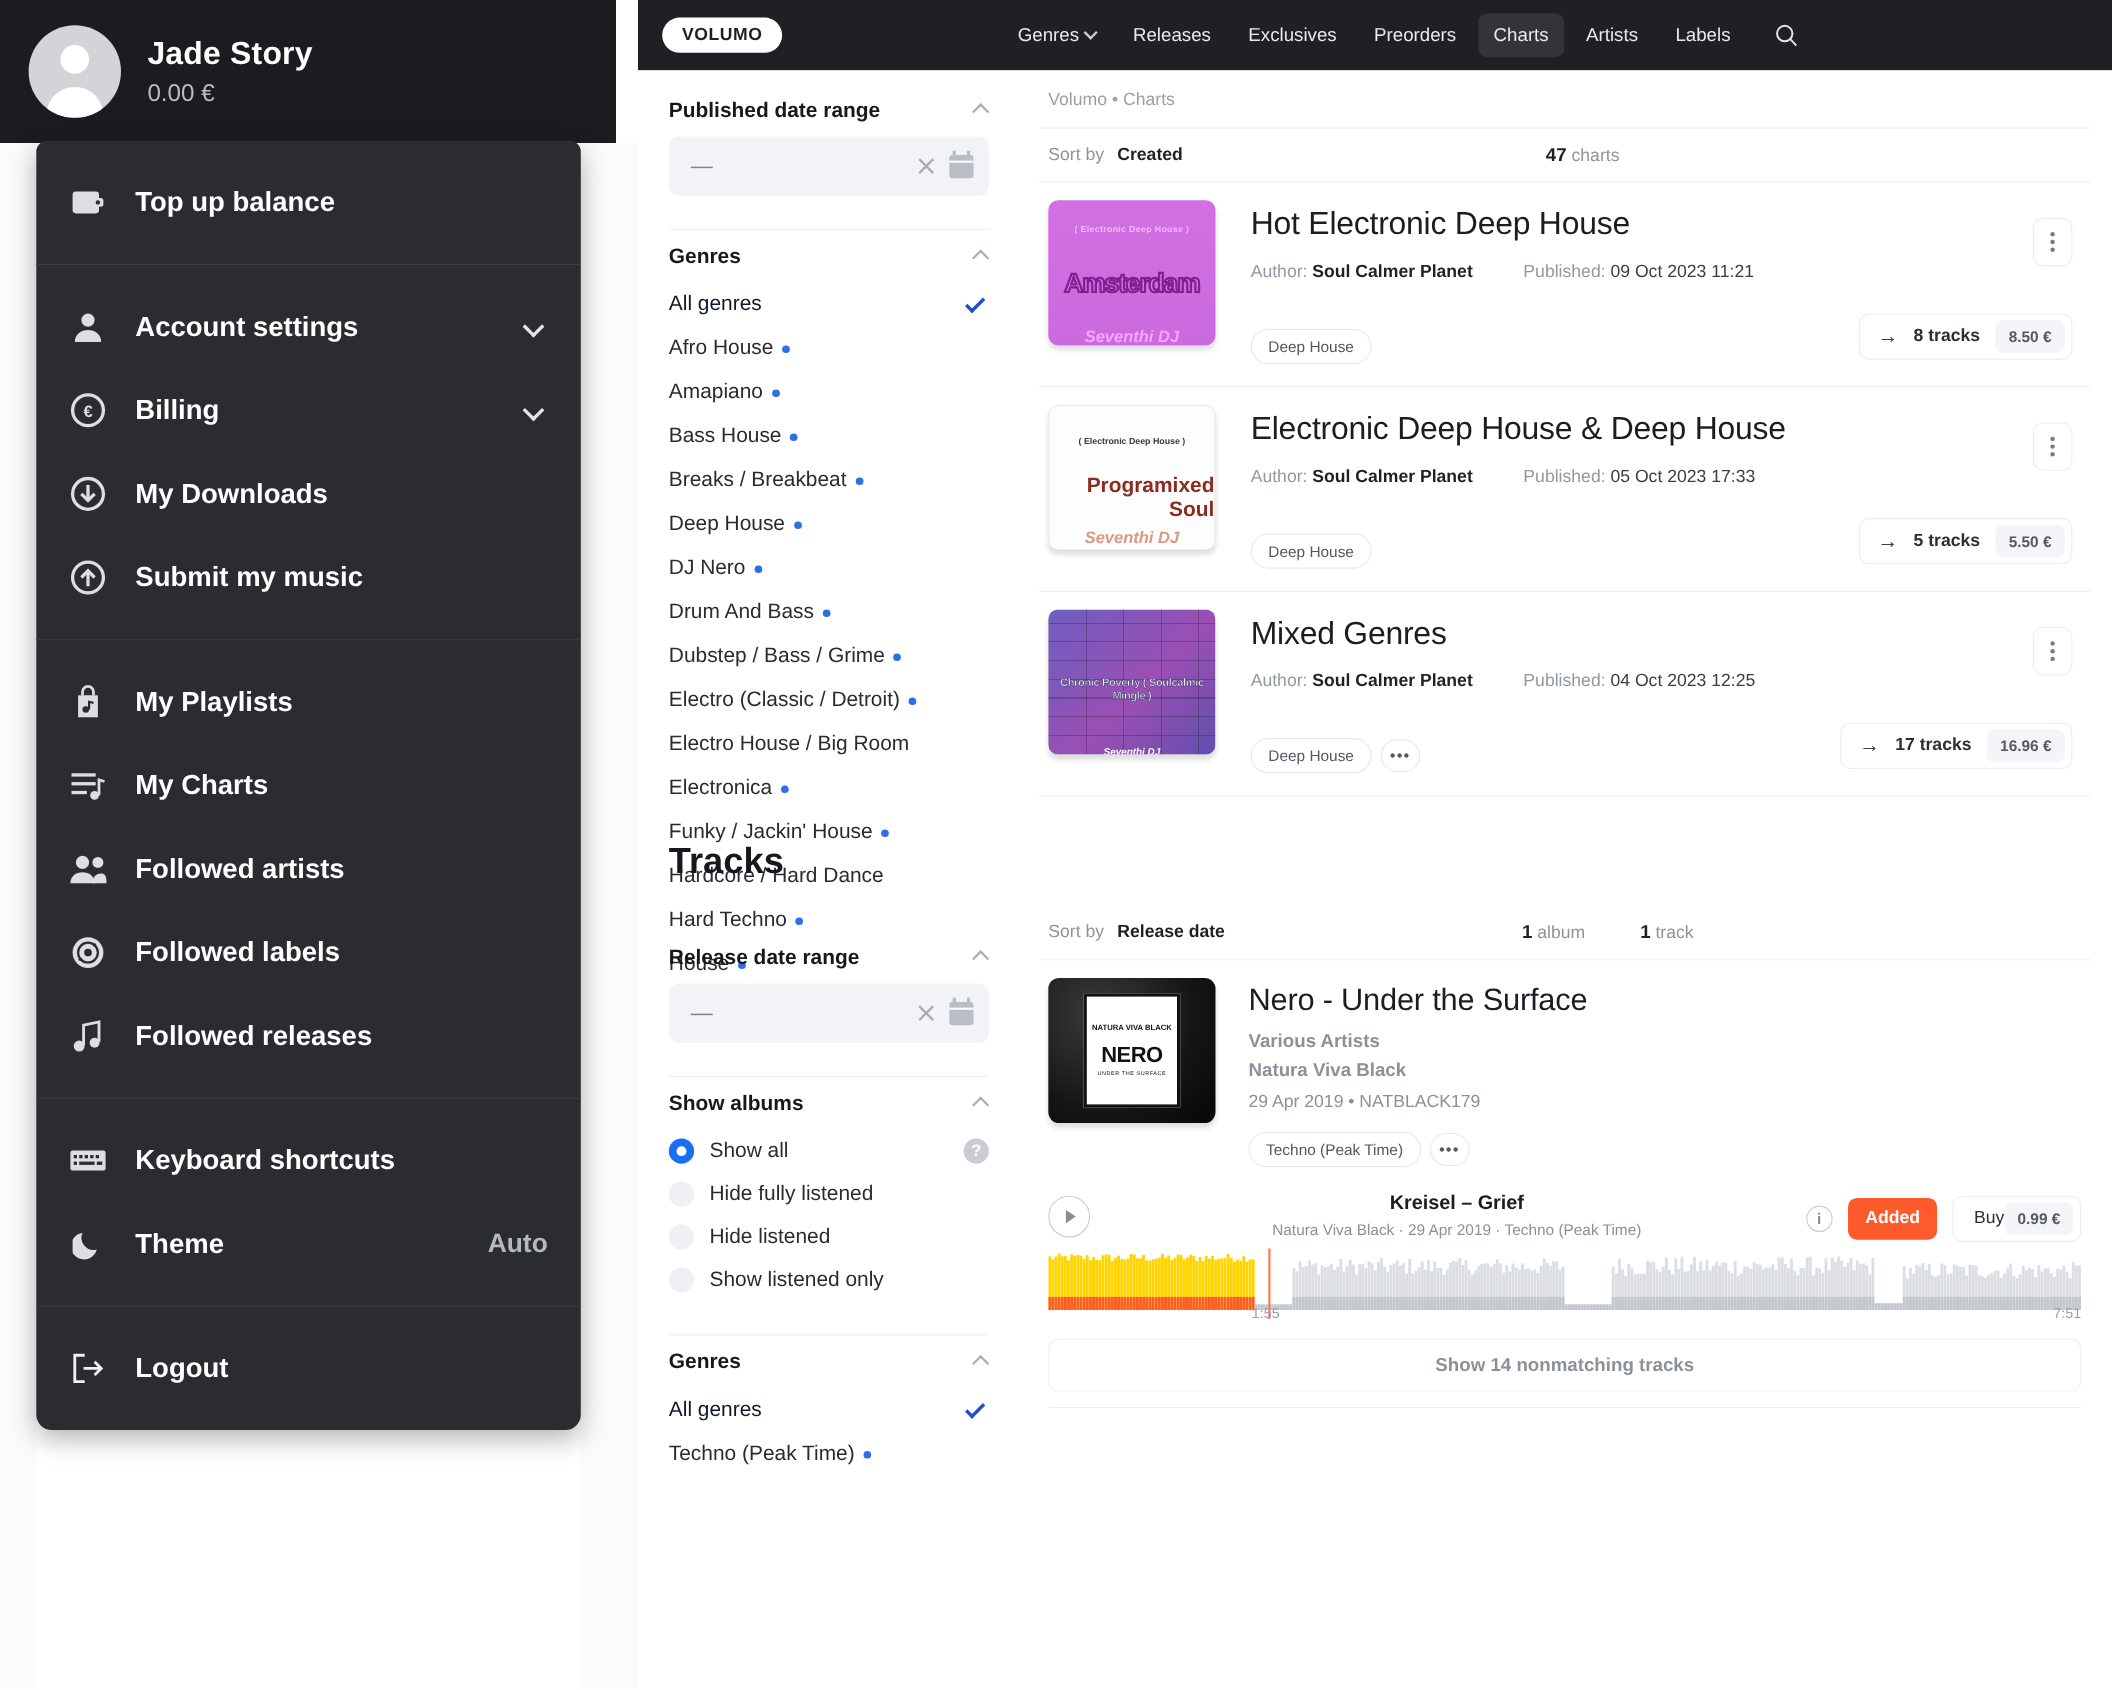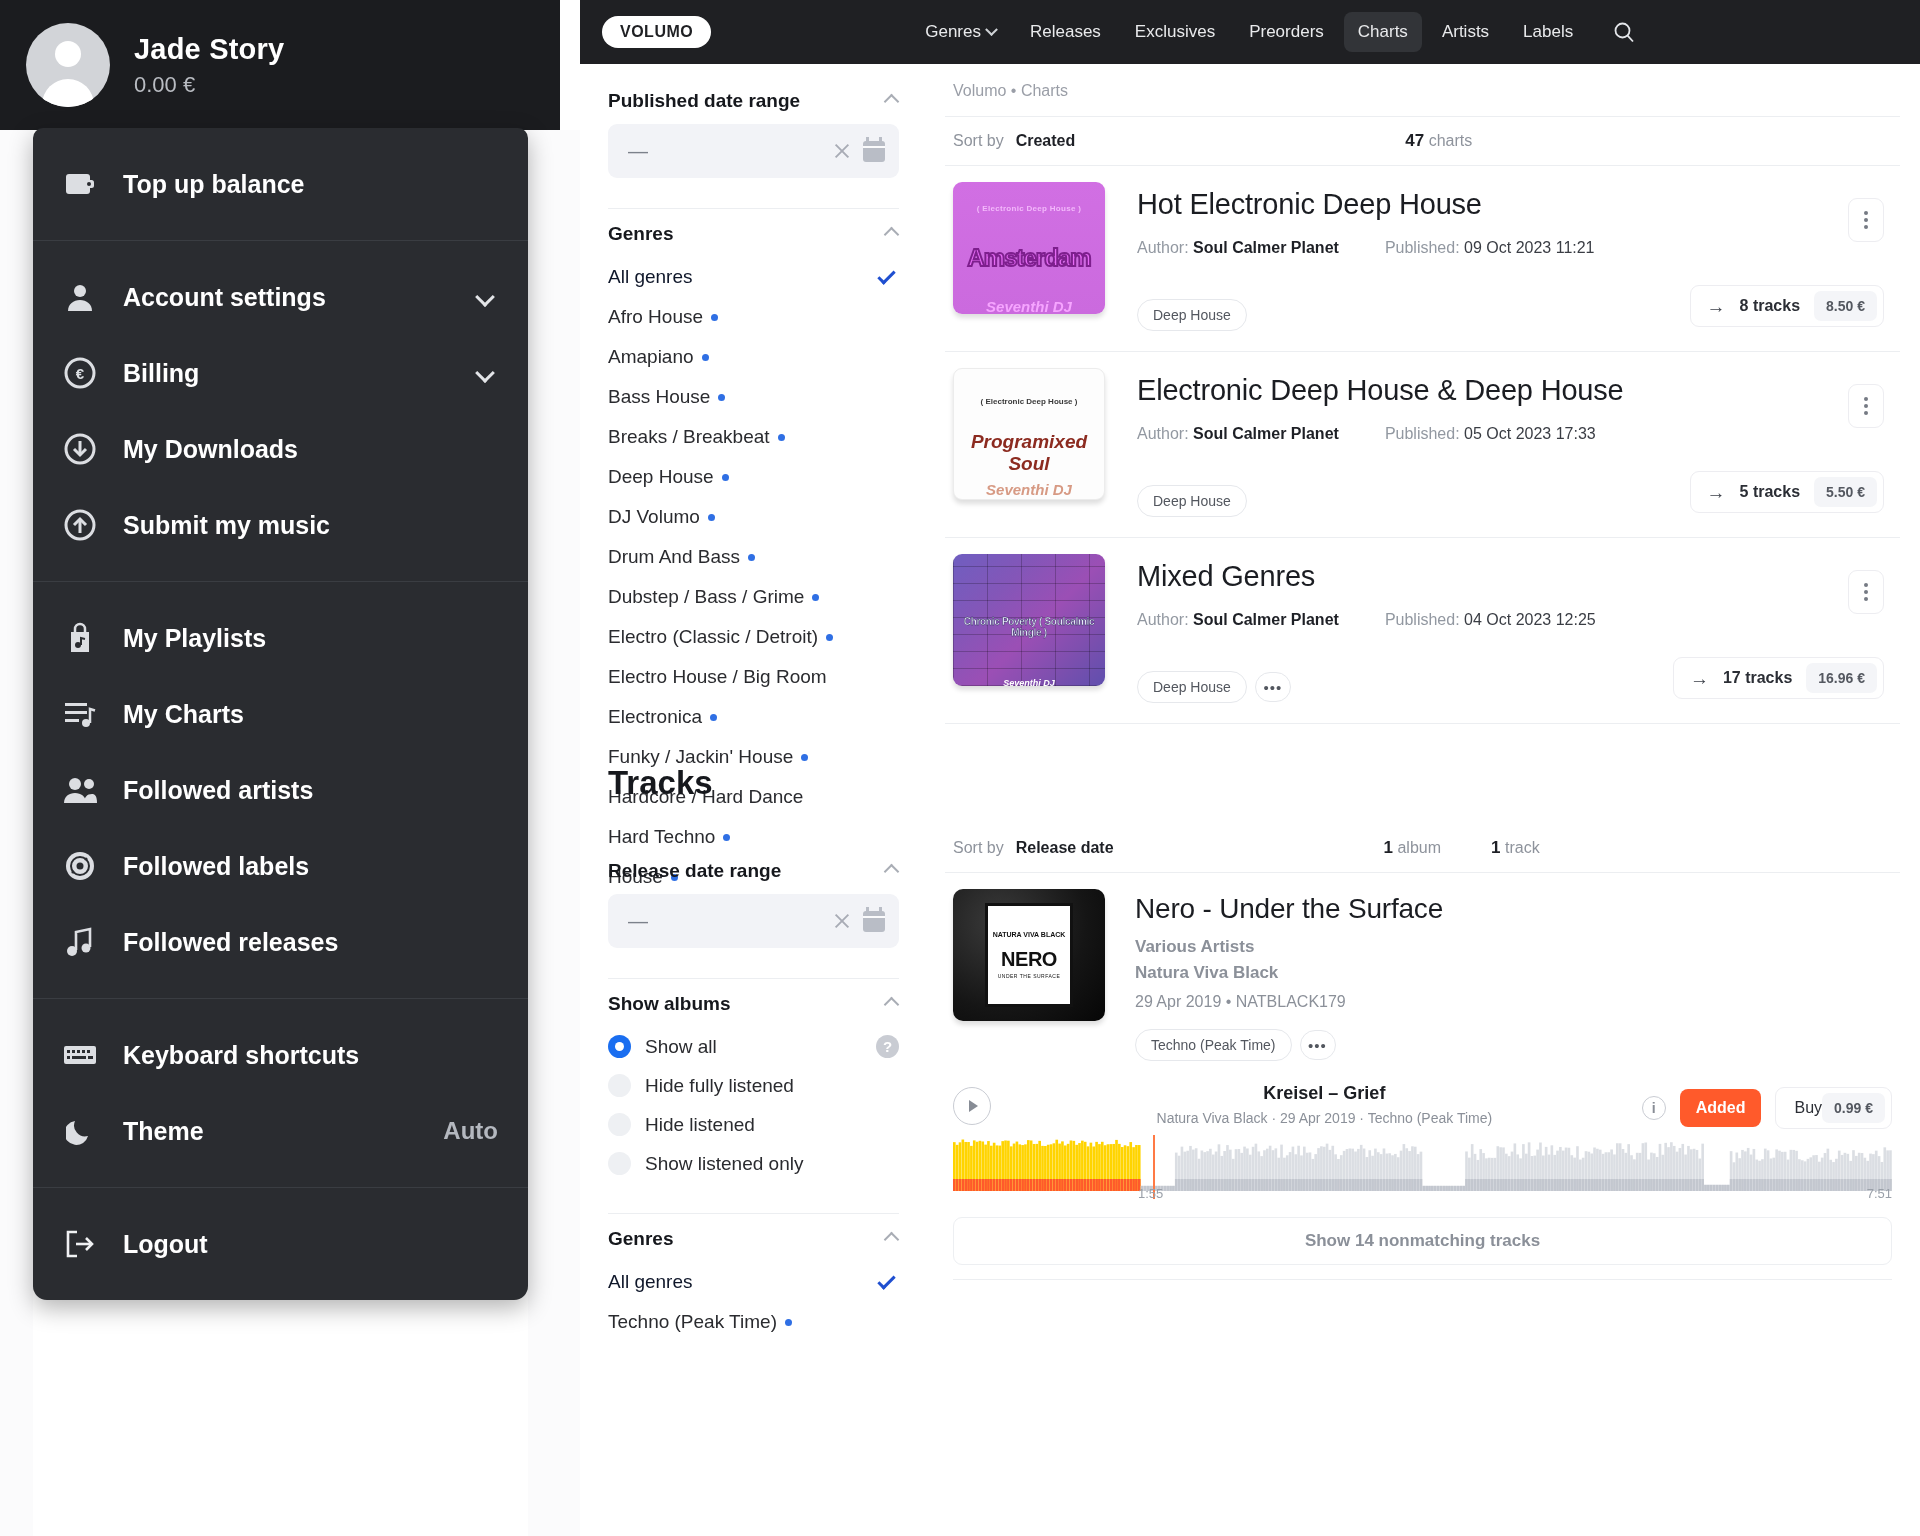--- a/index.html
+++ b/index.html
@@ -275,22 +275,22 @@
   .thumb-amsterdam .t3 {
     position: absolute; top: 116px; width: 100%; text-align: center;
     font-size: 15px; font-style: italic; color: #f6a5ff; font-weight: 700;
   }
   .thumb-prog { background: #fdfdfd; border: 1px solid #ececec; }
   .thumb-prog .t1 {
     position: absolute; top: 28px; width: 100%; text-align: center;
     font-size: 8px; color: #3a3a3a; font-weight: 700;
   }
   .thumb-prog .t2 {
-    position: absolute; top: 62px; width: 100%; text-align: center;
-    font-size: 19px; font-style: italic; font-weight: 700; color: #8c2b20;
+    position: absolute; top: 62px; width: 100%; text-align: right;
+    font-size: 19px; font-weight: 700; color: #8c2b20;
   }
   .thumb-prog .t3 {
     position: absolute; top: 112px; width: 100%; text-align: center;
     font-size: 15px; font-style: italic; font-weight: 700; color: #d79a84;
   }
   .thumb-brick {
     background:
       repeating-linear-gradient(0deg, rgba(0,0,0,.22) 0 1px, transparent 1px 17px),
       repeating-linear-gradient(90deg, rgba(0,0,0,.22) 0 1px, transparent 1px 34px),
       linear-gradient(135deg,#6f5ec0 0%,#8456b8 30%,#9b4fb5 55%,#7b4fae 80%,#5f4fae 100%);
@@ -499,21 +499,21 @@
           </div>
           <div class="genre-link">
             <span>Breaks / Breakbeat</span>
             <span class="genre-dot"></span>
           </div>
           <div class="genre-link">
             <span>Deep House</span>
             <span class="genre-dot"></span>
           </div>
           <div class="genre-link">
-            <span>DJ Volumo</span>
+            <span>DJ Nero</span>
             <span class="genre-dot"></span>
           </div>
           <div class="genre-link">
             <span>Drum And Bass</span>
             <span class="genre-dot"></span>
           </div>
           <div class="genre-link">
             <span>Dubstep / Bass / Grime</span>
             <span class="genre-dot"></span>
           </div>

